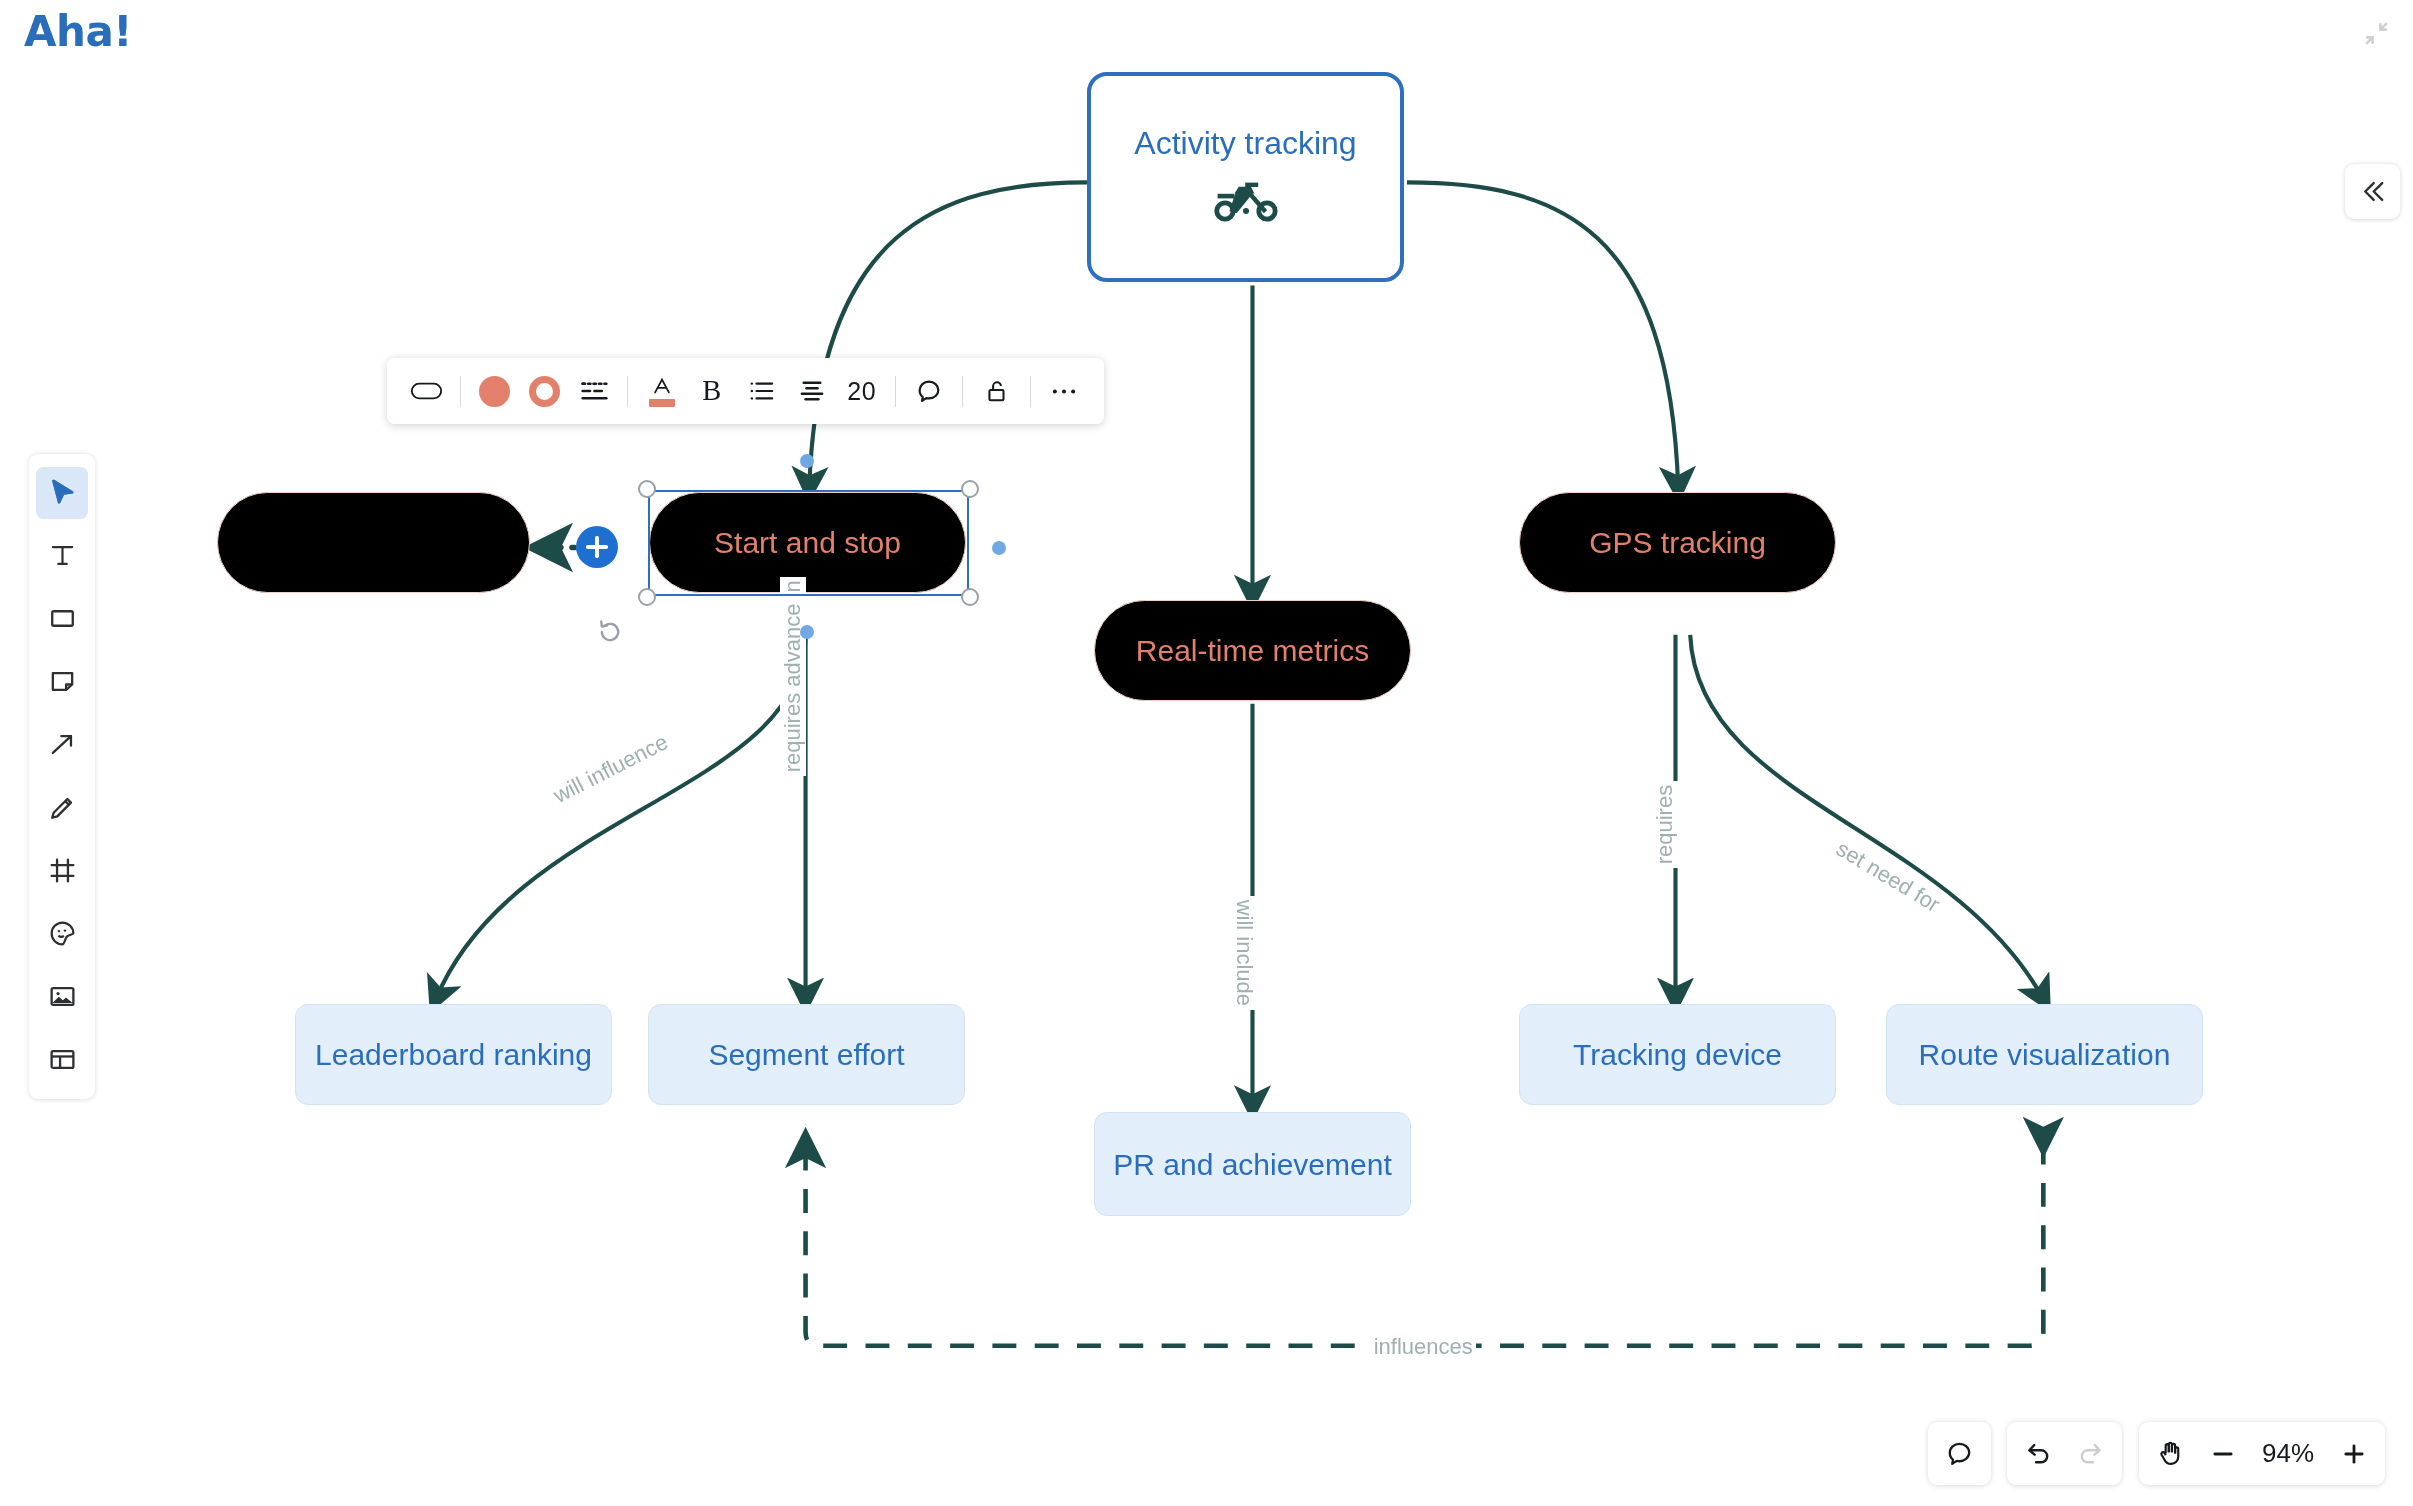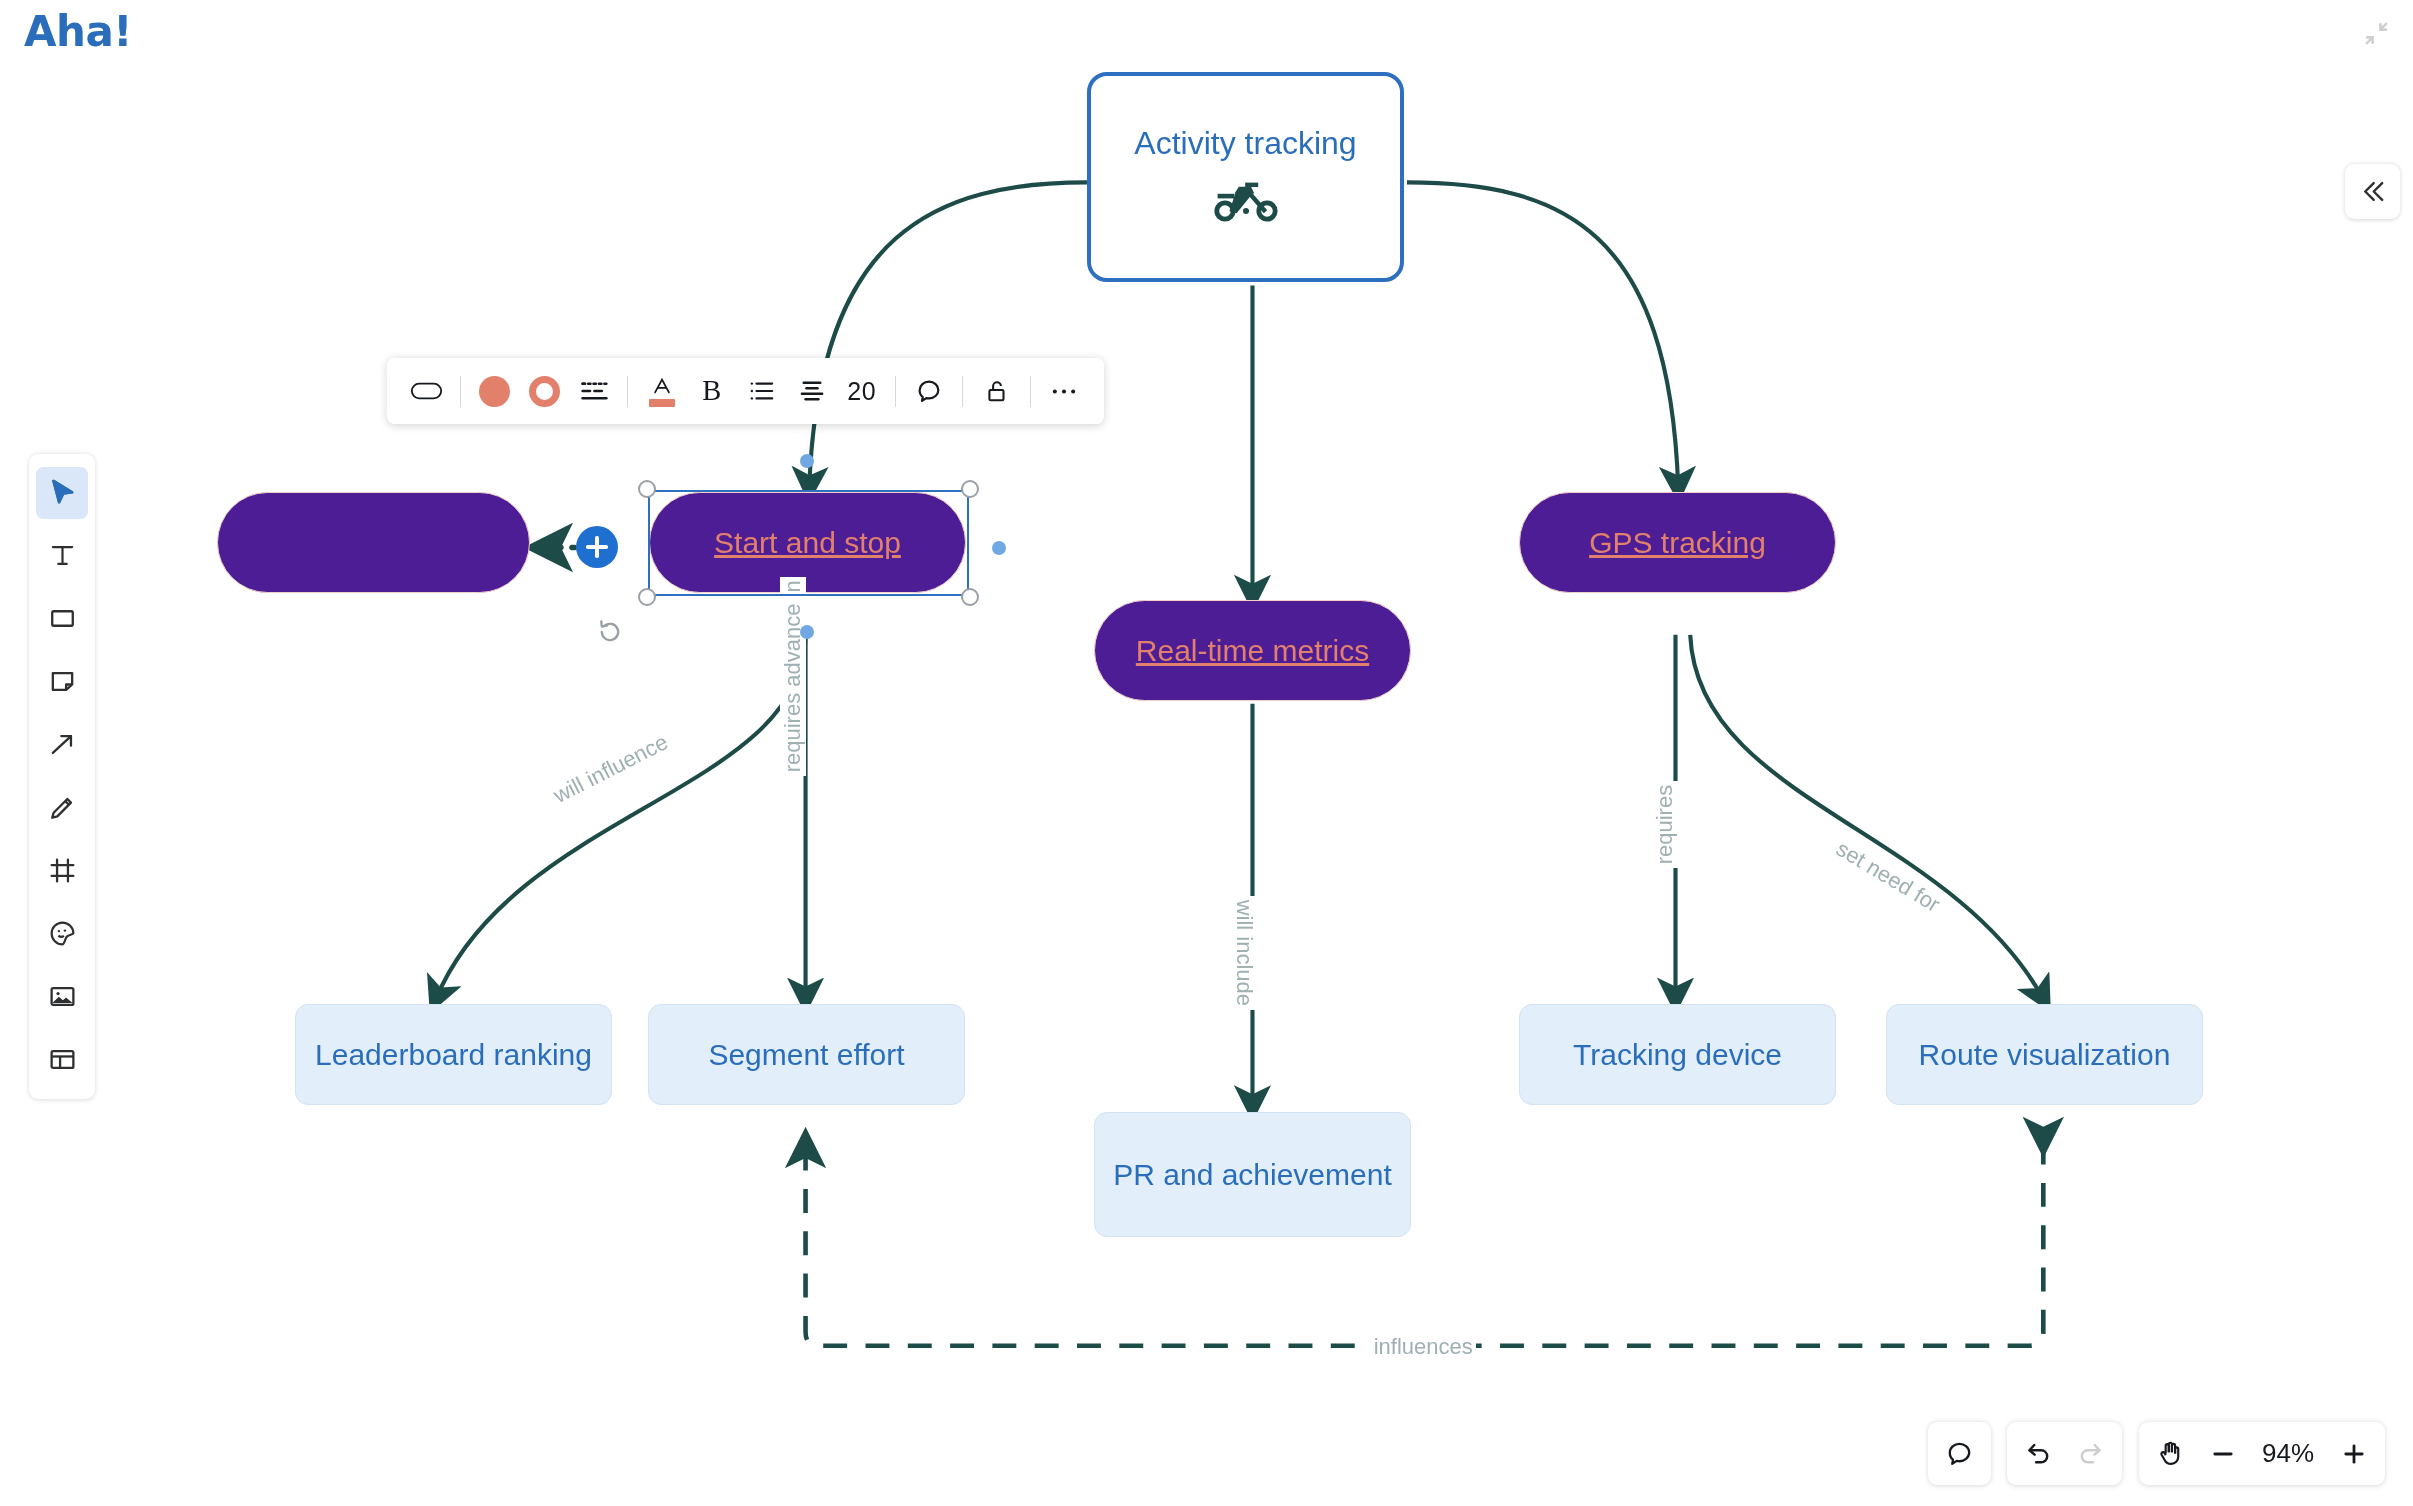--- a/index.html
+++ b/index.html
@@ -95,25 +95,24 @@
     cursor: pointer;
   }
   .node-root {
     border: 4.6px solid #2f6fc0;
     background: #ffffff;
     border-radius: 20px;
     color: #2a6ebb;
   }
   .node-root .label { font-size: 32px; color: #2a6ebb; }
   .node-pink {
-    background: #4c1d95;
+    background: #000000;
     border: 1.8px solid #f6cfc6;
     border-radius: 919px;
     color: #e2806c;
-    text-decoration: underline;
   }
   .node-pink .label { font-size: 30px; color: #e2806c; }
   .node-blue {
     background: #e2eef9;
     border: 1.8px solid #d2e3f4;
     border-radius: 13px;
     color: #2a6ebb;
   }
   .node-blue .label { font-size: 30px; color: #2a6ebb; }
   .node .label { line-height: 1.1; white-space: nowrap; }
@@ -282,21 +281,21 @@
   </div>
 
   <div class="node node-blue" style="left:276px; top:1004px; width:317px; height:101px;margin-left:19px;">
     <span class="label">Leaderboard ranking</span>
   </div>
 
   <div class="node node-blue" style="left:648px; top:1004px; width:317px; height:101px;">
     <span class="label">Segment effort</span>
   </div>
 
-  <div class="node node-blue" style="left:1094px; top:1112px; width:317px; height:125px;">
+  <div class="node node-blue" style="left:1094px; top:1112px; width:317px; height:104px;">
     <span class="label">PR and achievement</span>
   </div>
 
   <div class="node node-blue" style="left:1886px; top:1004px; width:317px; height:101px;">
     <span class="label">Route visualization</span>
   </div>
 
   <div class="node node-blue" style="left:1519px; top:1004px; width:317px; height:101px;">
     <span class="label">Tracking device</span>
   </div>

